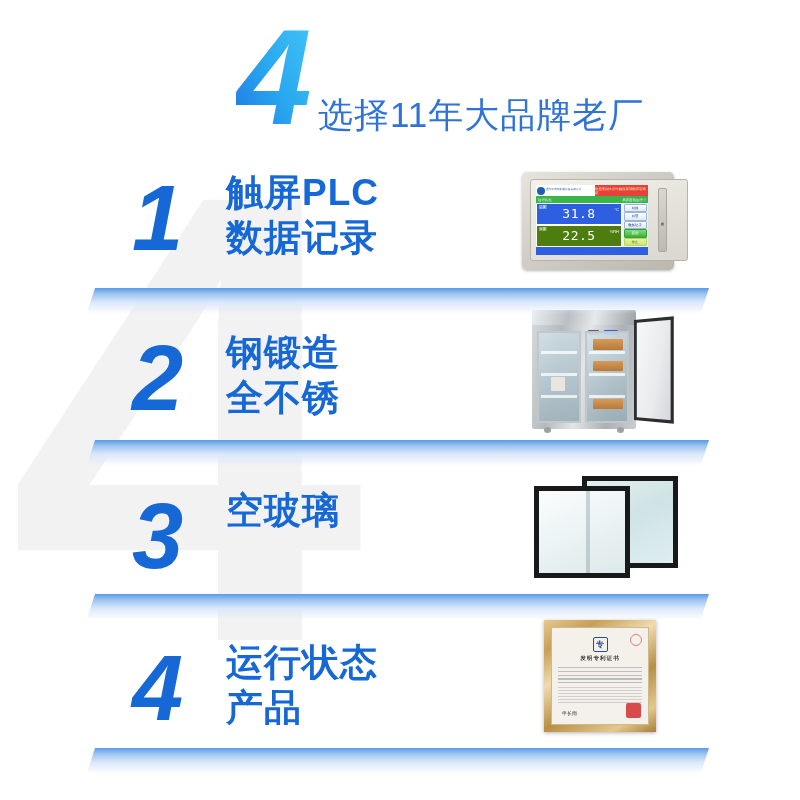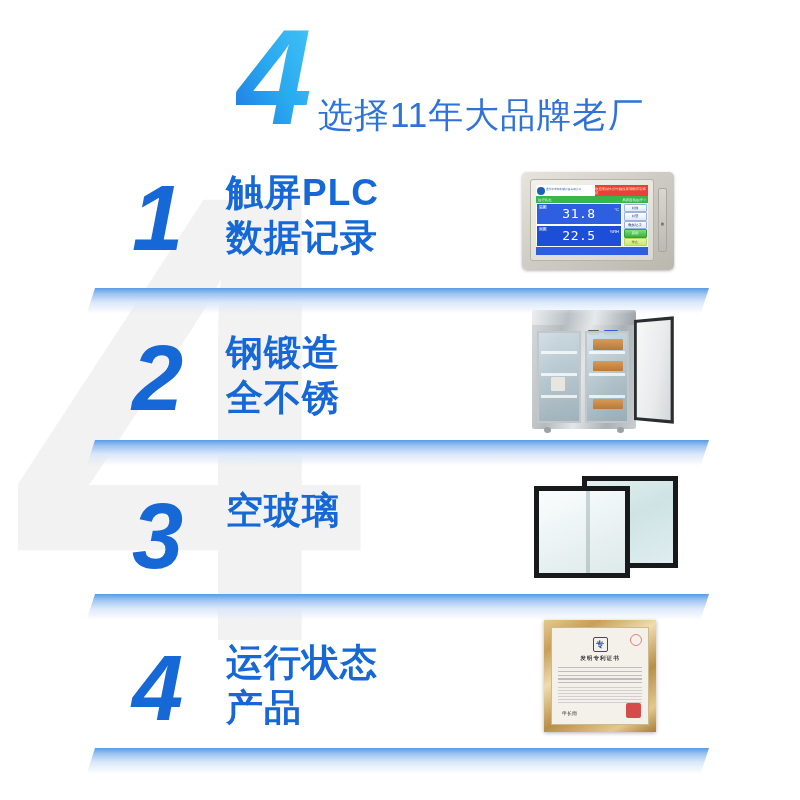--- a/index.html
+++ b/index.html
@@ -140,20 +140,21 @@
     border-radius: 5px;
     box-shadow: 0 1px 3px rgba(0,0,0,.28);
   }
   .plc-bezel {
     position: absolute;
     left: 8px; top: 7px;
     width: 122px; height: 80px;
     background: linear-gradient(160deg,#f2f1eb,#d9d7cf);
     border-radius: 3px;
     border: 1px solid #b5b3aa;
+    padding-left: 34px;
   }
   .plc-screen {
     position: absolute;
     left: 5px; top: 5px;
     width: 112px; height: 70px;
     background: #ffffff;
     overflow: hidden;
     display: flex;
     flex-direction: column;
   }
@@ -205,21 +206,21 @@
     flex: 1;
     position: relative;
     display: flex;
     align-items: center;
     justify-content: center;
     color: #ffffff;
     border: .6px solid #ffffff;
     box-sizing: border-box;
   }
   .plc-read.blue { background: #2d5fe0; }
-  .plc-read.red  { background: #1d4ed8; }
+  .plc-read.red  { background: #4d7c0f; }
   .plc-read .lbl {
     position: absolute;
     left: 1.5px; top: 1.5px;
     font-size: 3.6px;
     background: rgba(255,255,255,.22);
     padding: 0 .5px;
   }
   .plc-read .val {
     font-size: 13px;
     font-weight: 400;

